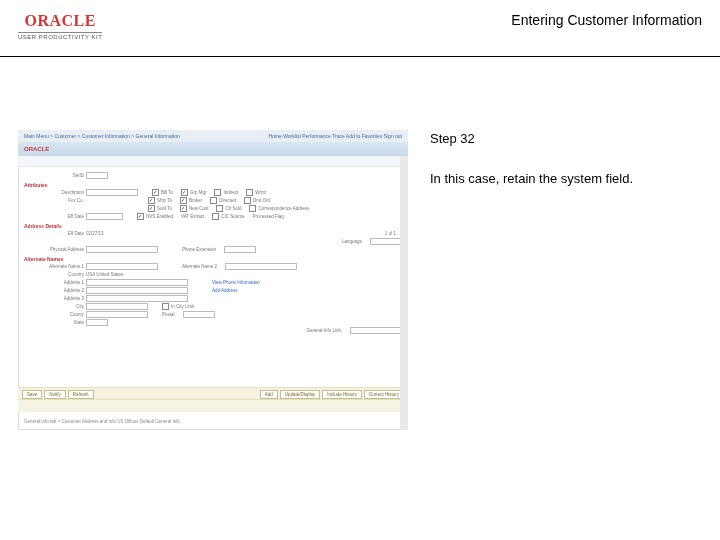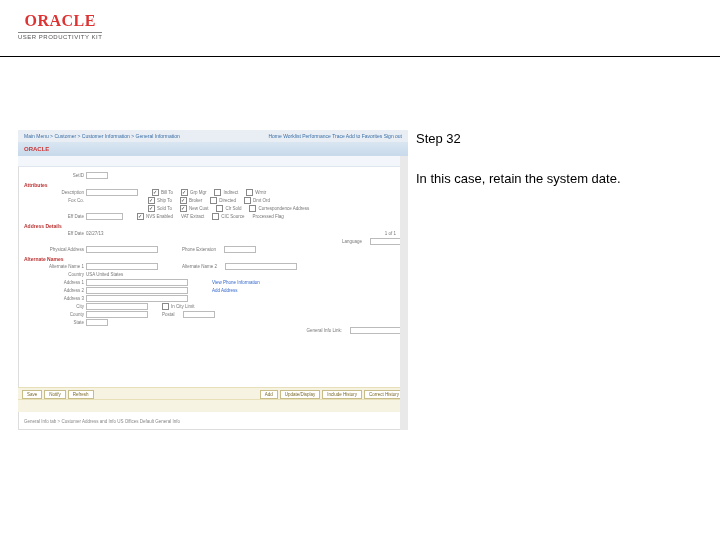--- a/index.html
+++ b/index.html
@@ -25,33 +25,34 @@
   .shot .chk.on::after{content:"✓";font-size:5px;color:#333;position:relative;top:-1px}
   .shot .chklbl{font-size:4.5px;color:#777;margin-right:6px}
   .shot .section{color:#b33;font-size:5px;font-weight:bold;margin:3px 0 1px 0}
   .shot .btnrow{height:12px;background:#f7f3e3;border-top:1px solid #e6dfb8;display:flex;align-items:center;padding:0 4px;gap:2px;position:absolute;bottom:18px;left:0;right:0}
   .shot .btn{height:7px;padding:0 4px;font-size:4.5px;background:#fff;border:1px solid #c8bd88;color:#7a6a2a;display:flex;align-items:center}
   .shot .btnrow2{height:12px;background:#f7f3e3;border-top:1px solid #e6dfb8;display:flex;align-items:center;padding:0 4px;gap:2px;position:absolute;bottom:30px;left:0;right:0}
   .shot .status{position:absolute;bottom:6px;left:6px;font-size:4.5px;color:#888}
   .shot .scroll{position:absolute;right:0;top:26px;bottom:0;width:8px;background:#e9e9e9}
 
   
-  .instr{position:absolute;left:416px;top:130px;width:275px;font-size:13px;line-height:1.35;color:#000}
+  .instr{position:absolute;left:430px;top:130px;width:275px;font-size:13px;line-height:1.35;color:#000}
   .step{margin-bottom:22px}
   .para{margin-bottom:18px}
 </style>
 </head>
 <body>
 
 <div class="page">
   <div class="top-bar">
     <div class="logo-block">
       <div class="logo">ORACLE</div>
       <div class="logo-sub">USER PRODUCTIVITY KIT</div>
     </div>
+    <div class="title">Entering Customer Information</div>
   </div>
   <div class="divider"></div>
 
   <div class="shot">
     <div class="banner">
       <span>Main Menu   &gt;  Customer  &gt;  Customer Information  &gt;  General Information</span>
       <span>Home    Worklist    Performance Trace    Add to Favorites    Sign out</span>
     </div>
     <div class="subbanner">ORACLE</div>
     <div class="toolbar"></div>
@@ -191,15 +192,15 @@
       <span class="btn">Include History</span>
       <span class="btn">Correct History</span>
     </div>
     <div class="btnrow"></div>
     <div class="status">General Info tab &gt; Customer Address and Info  US Offices  Default General Info</div>
     <div class="scroll"></div>
   </div>
 
   <div class="instr">
     <div class="step">Step 32</div>
-    <div class="para">In this case, retain the system date.</div>
+    <div class="para">In this case, retain the system field.</div>
   </div>
 </div>
 
 </body></html>

